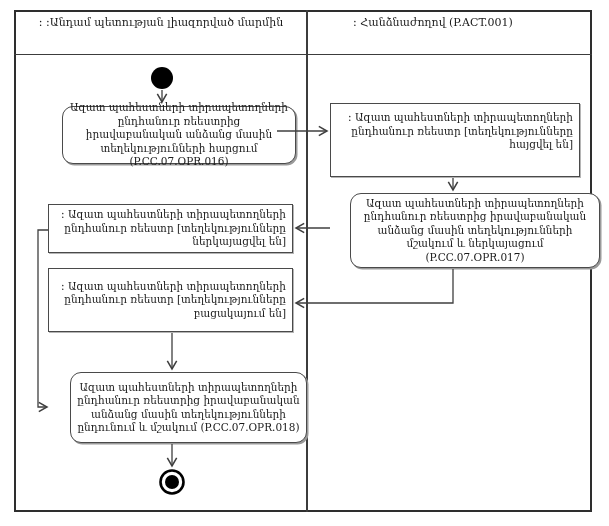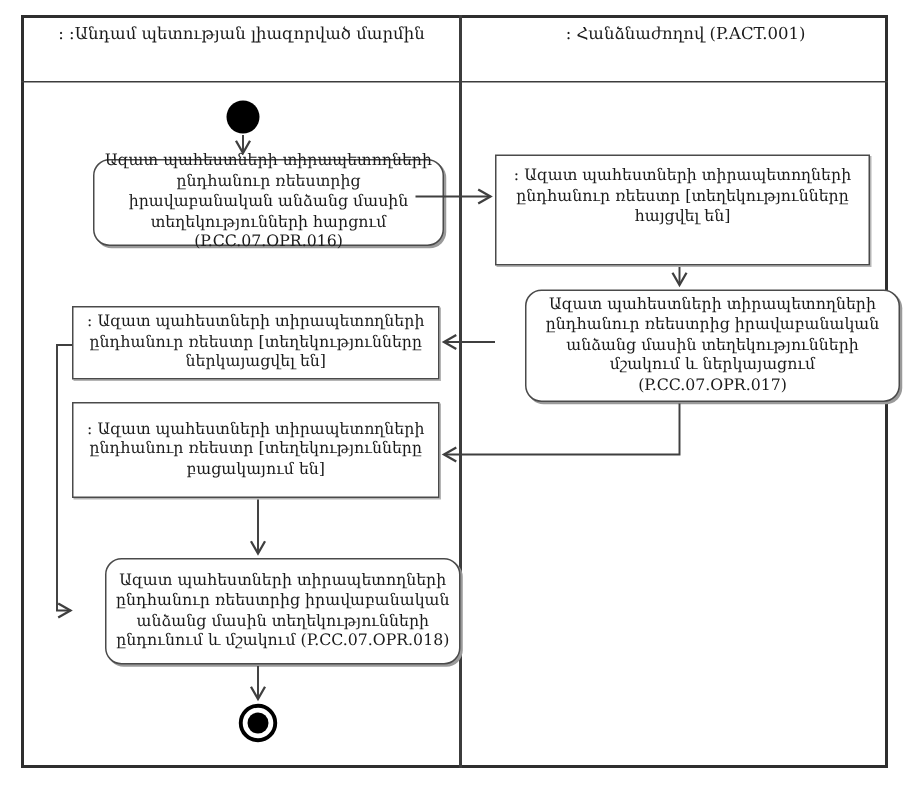--- a/index.html
+++ b/index.html
@@ -14,29 +14,29 @@
   .lane-divider{
     position:absolute;left:306px;top:10px;width:2px;height:502px;background:#3c3c3c;
   }
   .header-underline{
     position:absolute;left:14px;top:54px;width:578px;height:1px;background:#3c3c3c;
   }
   .lane-header{
     position:absolute;top:16px;font-size:11px;line-height:14px;text-align:center;
   }
   .lane-header.left{left:20px;width:282px;}
-  .lane-header.right{left:320px;width:274px;}
+  .lane-header.right{left:296px;width:274px;}
   .node{
     position:absolute;box-sizing:border-box;border:1px solid #4a4a4a;background:#ffffff;
     font-size:10.5px;line-height:13.5px;text-align:center;
     display:flex;align-items:center;justify-content:center;
     padding:2px 6px;
   }
   .node.rounded{border-radius:11px;box-shadow:1.5px 1.5px 0 #9a9a9a;margin-left:20px;}
-  .node.obj{box-shadow:1px 1px 0 #b5b5b5;}
+  .node.obj{box-shadow:1px 1px 0 #b5b5b5;text-align:right;}
   .node.top-text{align-items:flex-start;padding-top:7px;}
   svg.overlay{position:absolute;left:0;top:0;width:609px;height:526px;pointer-events:none;}
 </style>
 </head>
 <body>
 
 <div class="stage">
 
   <div class="frame"></div>
   <div class="lane-divider"></div>

